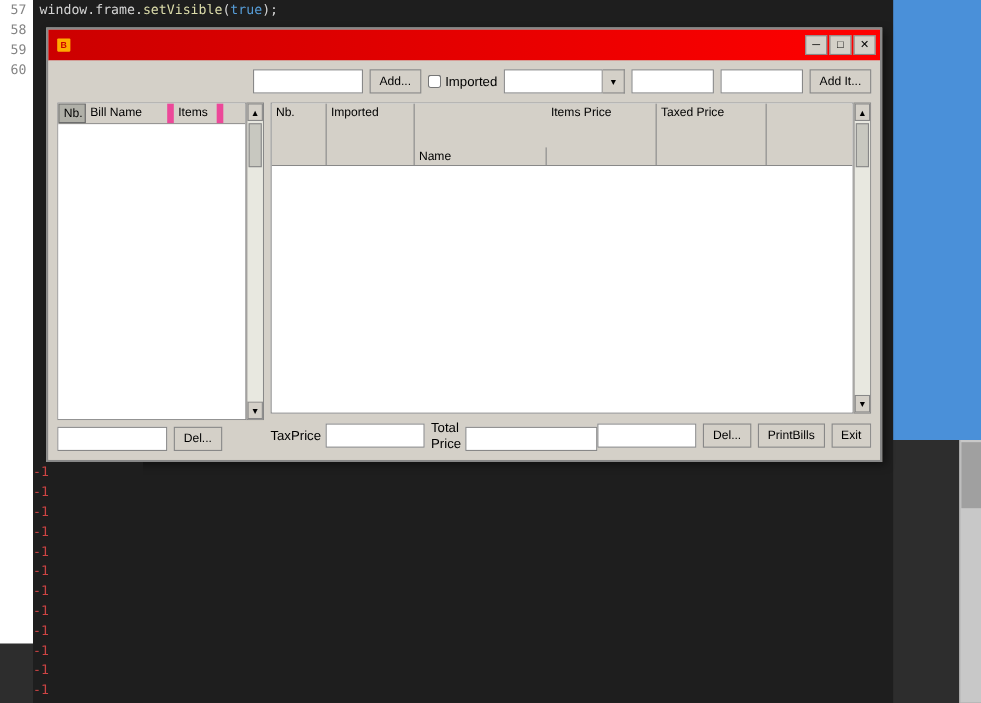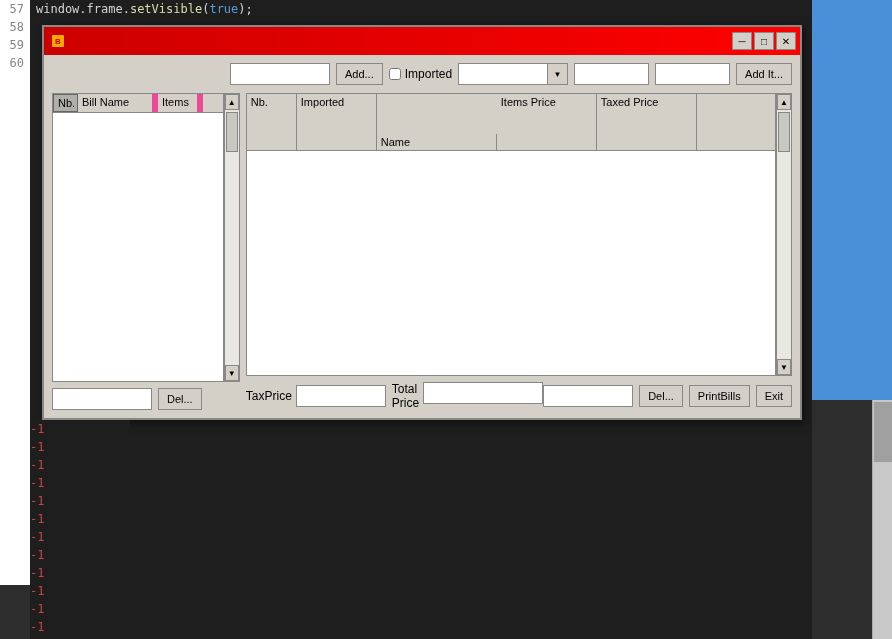--- a/index.html
+++ b/index.html
@@ -288,21 +288,21 @@
       align-items: center;
       gap: 6px;
     }
     .tax-price-group {
       display: flex;
       align-items: center;
       gap: 4px;
     }
     .total-price-group {
       display: flex;
-      align-items: flex-start;
+      align-items: flex-end;
       gap: 4px;
     }
 
     
     .line-num-sidebar {
       position: absolute;
       left: 0;
       top: 0;
       width: 30px;
       background: #ffffff;

